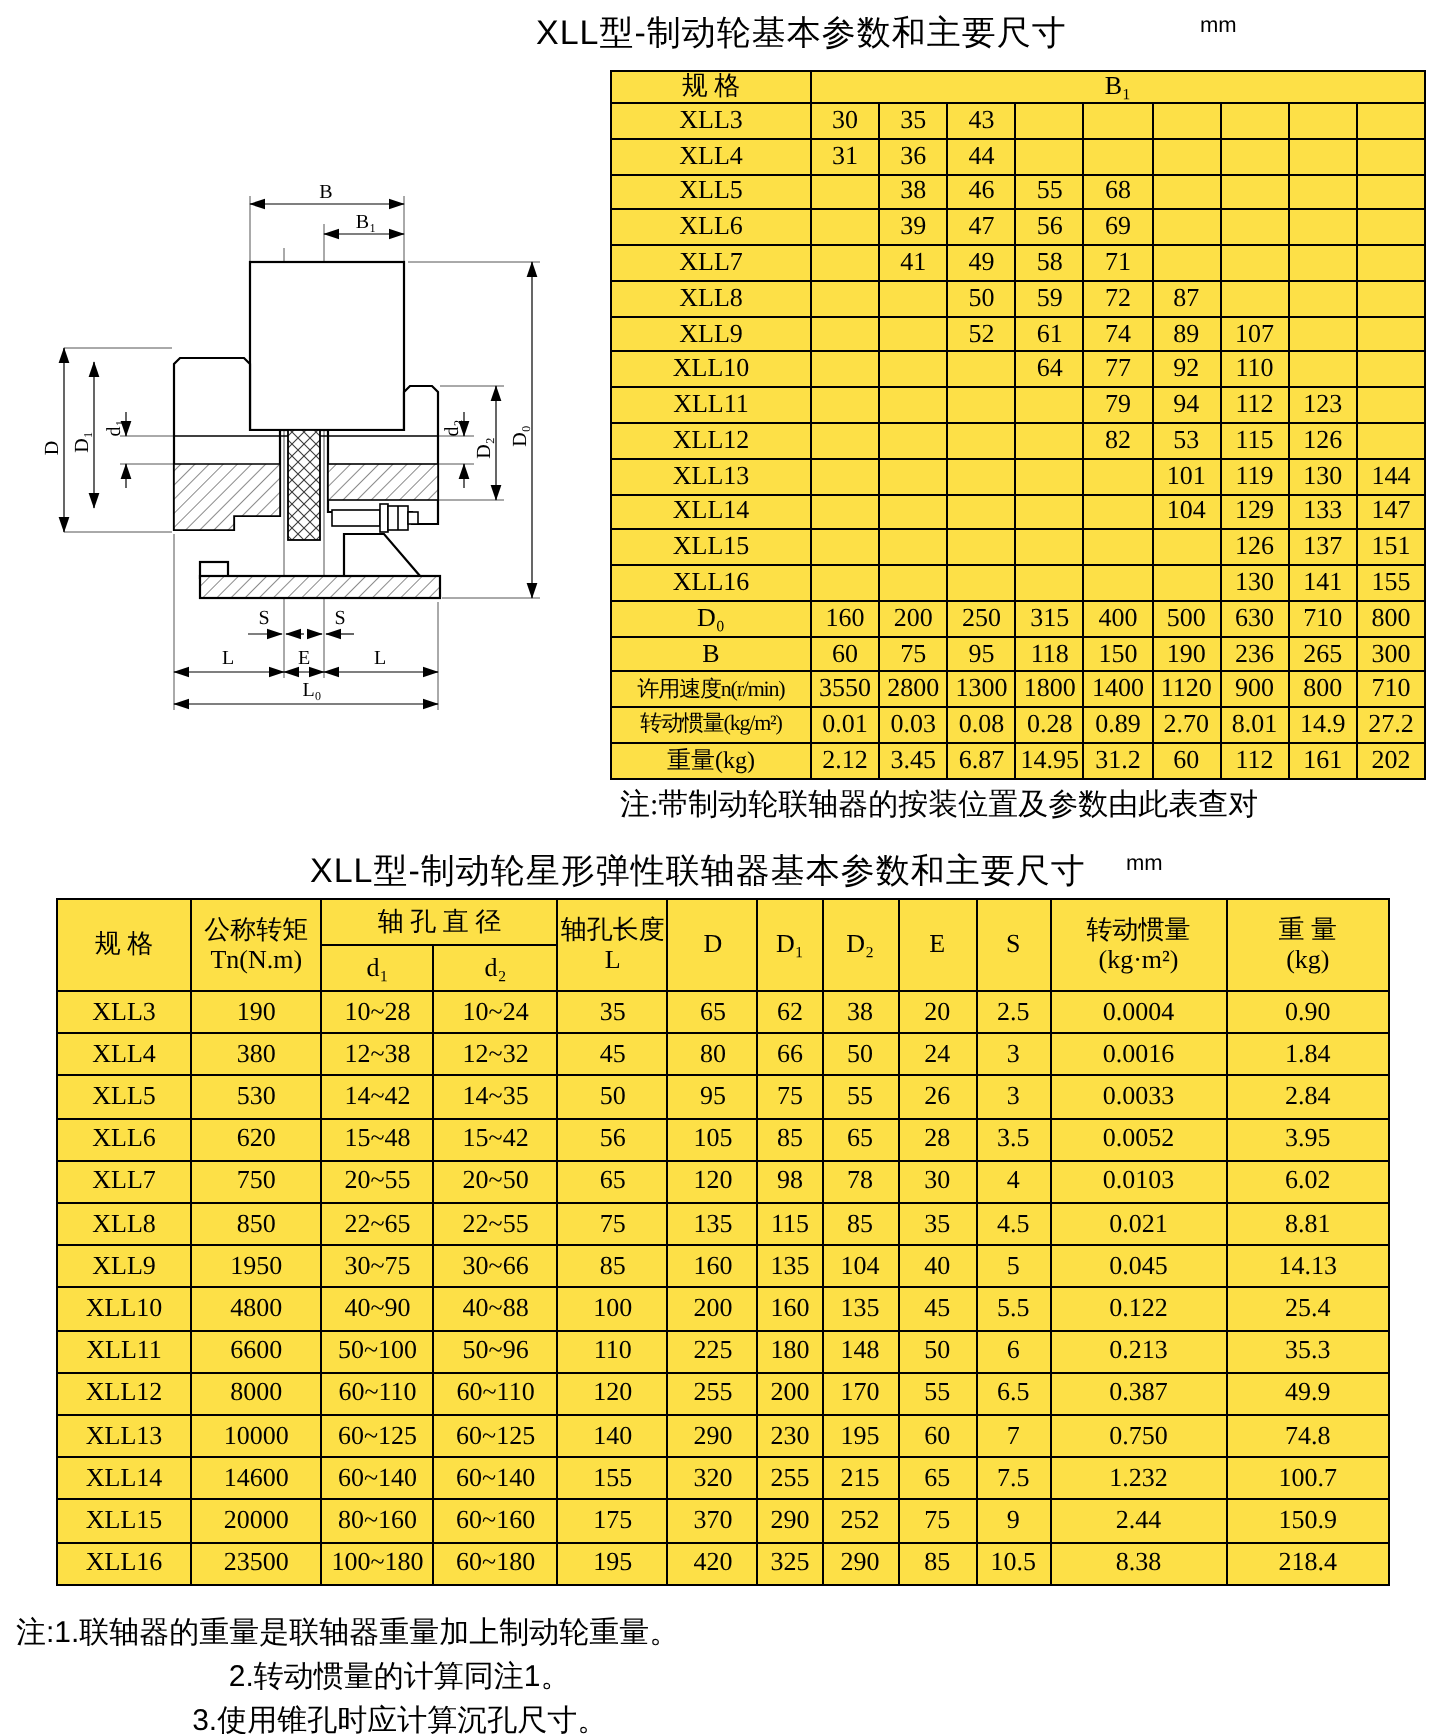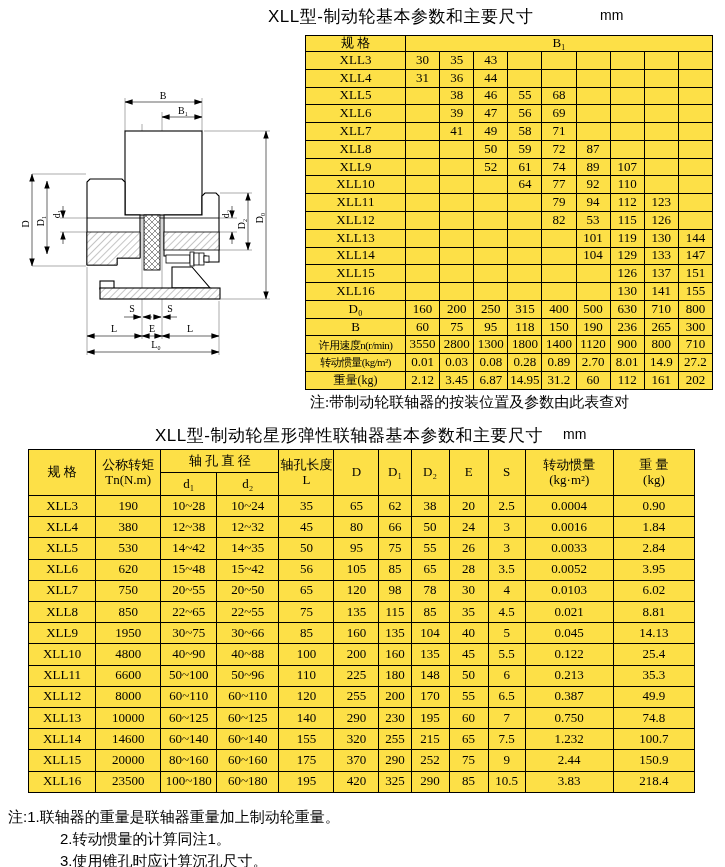--- a/index.html
+++ b/index.html
@@ -1,33 +1,33 @@
 <!DOCTYPE html>
 <html><head>
 <meta charset="utf-8">
 <style>
   html,body{margin:0;padding:0;background:#f5f5f5;}
   #page{position:relative;width:725px;height:867px;background:#ffffff;overflow:hidden;
         font-family:"Liberation Sans",sans-serif;color:#000;}
   .abs{position:absolute;}
   .title{font-size:17px;font-weight:500;letter-spacing:0.5px;white-space:nowrap;}
-  .unit{font-size:14px;font-family:"Liberation Sans",sans-serif;}
+  .unit{font-size:11px;font-family:"Liberation Sans",sans-serif;}
   table{border-collapse:collapse;table-layout:fixed;background:#fde047;}
   td,th{border:1px solid #000;text-align:center;vertical-align:middle;padding:0;
         font-family:"Liberation Serif",serif;font-size:13px;font-weight:normal;
         white-space:nowrap;overflow:hidden;line-height:1.15;}
   #table1{width:408px;height:355px;}
   #table2{width:667px;height:344px;}
   #table2 thead th{height:22px;}
   #t1body tr:nth-child(17) td:first-child,
   #t1body tr:nth-child(18) td:first-child{font-size:11px;letter-spacing:-0.6px;}
   #t1body tr:nth-child(19) td:first-child{font-size:12px;}
   .note1{font-size:15px;white-space:nowrap;}
   .footnotes{font-size:15px;line-height:22px;}
-  .footnotes .fn-indent{padding-left:52px;}
+  .footnotes .fn-indent{padding-left:52px;text-align:center;}
   svg text{font-family:"Liberation Serif",serif;font-size:10px;fill:#000;}
 </style>
 </head>
 <body>
 
 <div id="page">
 
   <div class="abs title" style="left:268px;top:5px;">XLL型-制动轮基本参数和主要尺寸</div>
   <div class="abs unit" style="left:600px;top:7px;">mm</div>
 
@@ -614,21 +614,21 @@
           <td>XLL16</td>
           <td>23500</td>
           <td>100~180</td>
           <td>60~180</td>
           <td>195</td>
           <td>420</td>
           <td>325</td>
           <td>290</td>
           <td>85</td>
           <td>10.5</td>
-          <td>3.83</td>
+          <td>8.38</td>
           <td>218.4</td>
         </tr>
       </tbody>
   </table>
 
   <div class="abs footnotes" style="left:8px;top:806px;">
     <div>注:1.联轴器的重量是联轴器重量加上制动轮重量。</div>
     <div class="fn-indent">2.转动惯量的计算同注1。</div>
     <div class="fn-indent">3.使用锥孔时应计算沉孔尺寸。</div>
   </div>

